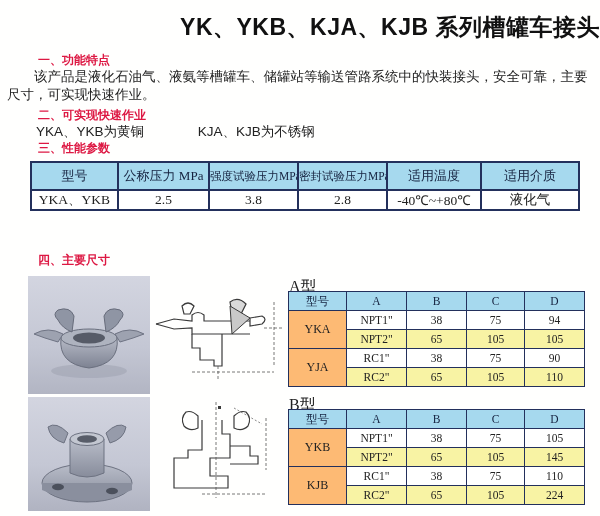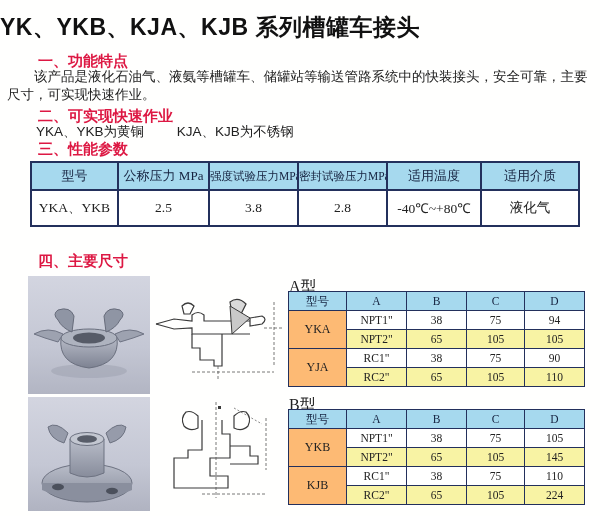--- a/index.html
+++ b/index.html
@@ -1,43 +1,43 @@
 <!DOCTYPE html>
 <html><head>
 <meta charset="utf-8">
 <style>
   * { margin:0; padding:0; box-sizing:border-box; }
   html,body { width:600px; height:516px; }
   body { background:#fffffe; font-family:"Liberation Sans", sans-serif; color:#1a1a1a; }
   #page { position:relative; width:600px; height:516px; overflow:hidden; background:#fffffe; }
 
-  .page-title { position:absolute; top:12px; left:0; width:600px; text-align:left;
+  .page-title { position:absolute; top:12px; left:0; width:600px; text-align:right;
     font-size:23px; font-weight:bold; letter-spacing:.5px; color:#111; }
 
-  .sec-head { position:absolute; left:38px; color:#dd1843; font-size:15px; font-weight:bold; }
+  .sec-head { position:absolute; left:38px; color:#dd1843; font-size:12px; font-weight:bold; }
   #h1 { top:52px; }
   #h2 { top:107px; }
   #h3 { top:140px; }
   #h4 { top:252px; }
 
   .body-par { position:absolute; left:7px; top:68px; width:588px; font-size:13.5px;
     line-height:18px; text-indent:2em; color:#222; }
   .materials { position:absolute; left:36px; top:123px; font-size:13.5px; color:#222; }
   .materials span { display:inline-block; }
-  .materials .m2 { margin-left:29px; }
+  .materials .m2 { margin-left:50px; }
 
   
   table { border-collapse:collapse; table-layout:fixed;border-radius:14px; }
   .perf { position:absolute; left:30px; top:161px; width:548px;
     font-family:"Liberation Serif", serif; }
   .perf th, .perf td { border:2px solid #23305c; text-align:center; vertical-align:middle;
     overflow:hidden; white-space:nowrap; }
   .perf th { height:28px; background:#a6d9ee; font-size:13px; font-weight:normal; color:#15223f; }
   .perf th.small { font-size:11.5px; }
-  .perf td { height:36px; font-size:13.5px; color:#222; background:#ffffff; }
+  .perf td { height:20px; font-size:13.5px; color:#222; background:#ffffff; }
   .perf tr.yellow td { background:#f8f3a4; }
 
   
   .dim-label { position:absolute; left:289px; font-size:16px;
     font-family:"Liberation Serif", serif; color:#222; }
   #labelA { top:277px; }
   #labelB { top:395px; }
   .dim { position:absolute; left:288px; width:296px; font-family:"Liberation Serif", serif; }
   #tableA { top:291px; }
   #tableB { top:409px; }

